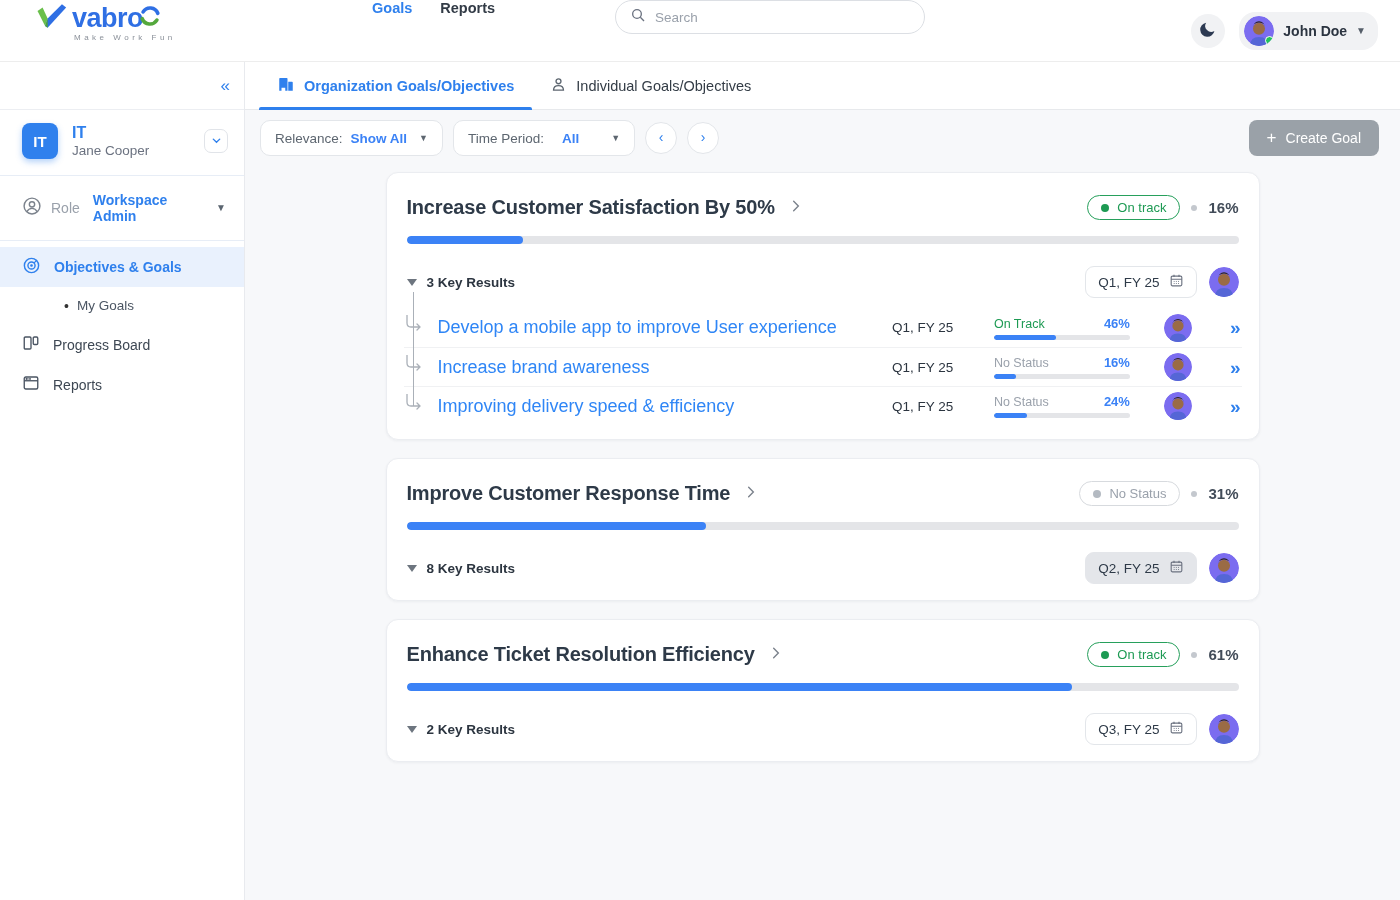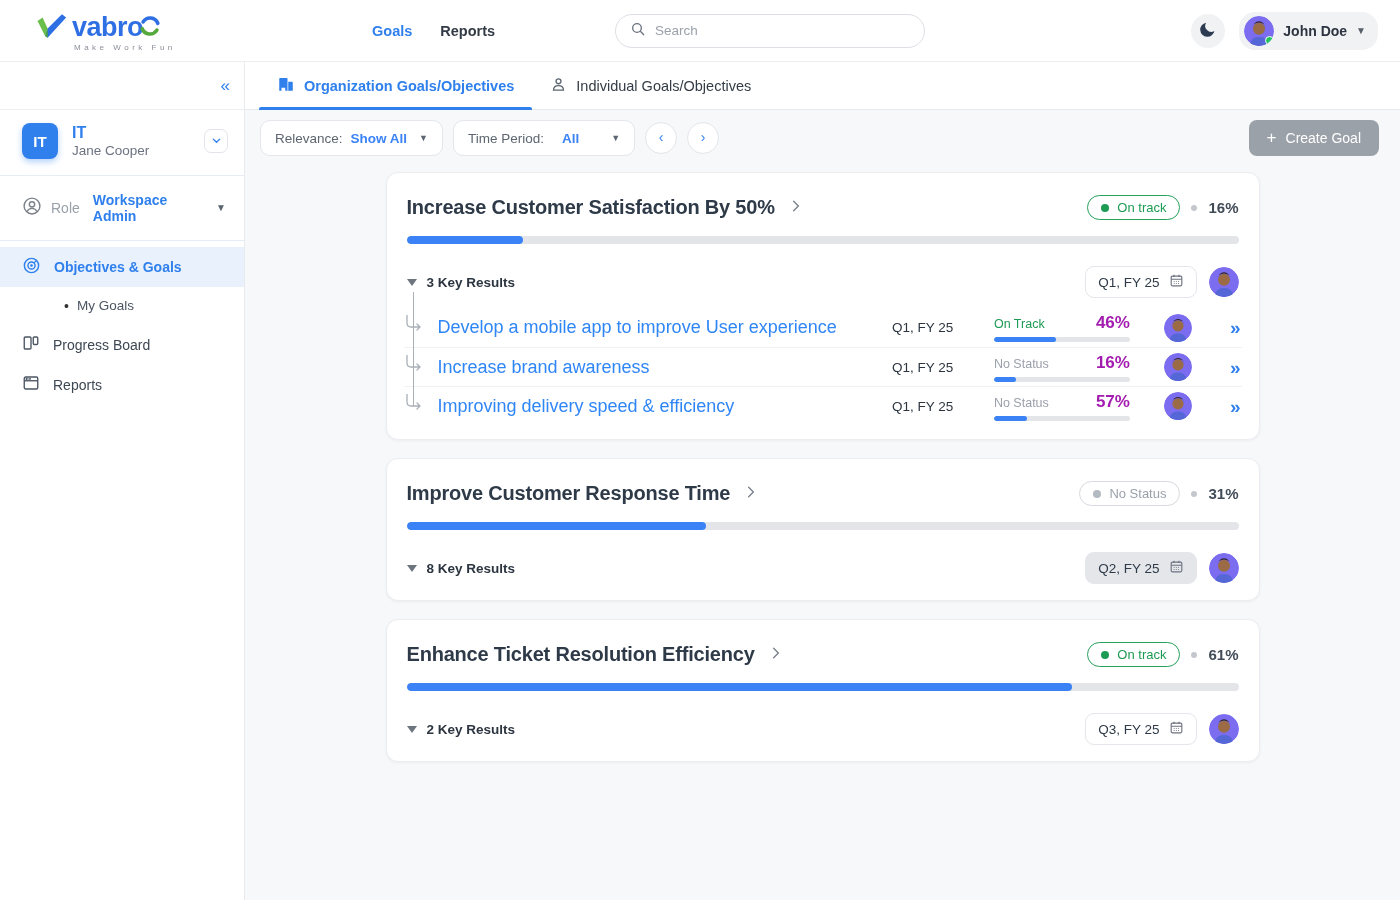--- a/index.html
+++ b/index.html
@@ -1,19 +1,19 @@
 <!DOCTYPE html>
 <html><head>
 <meta charset="utf-8">
 <style>
   * { margin:0; padding:0; box-sizing:border-box; }
   html,body { width:1400px; height:900px; font-family:"Liberation Sans", sans-serif; background:#f7f8fa; overflow:hidden; }
 
   
-  .header { display:flex; align-items:center; height:62px; background:#fff; border-bottom:1px solid #ededed; padding:0 22px 0 34px; }
+  .header { display:flex; height:62px; background:#fff; border-bottom:1px solid #ededed; padding:0 22px 0 34px; }
   .logo { display:flex; flex-direction:column; width:150px; }
   .logo-row { display:flex; align-items:center; gap:4px; }
   .logo-word { font-size:27px; font-weight:bold; color:#2f6fe4; letter-spacing:-0.5px; display:flex; align-items:center; }
   .logo-tagline { font-size:8px; color:#8a9099; letter-spacing:3.5px; margin-left:40px; margin-top:-3px; }
   .top-nav { display:flex; gap:28px; margin-left:188px; }
   .top-nav a { font-size:14.5px; text-decoration:none; color:#323b46; font-weight:600; cursor:pointer; }
   .top-nav a.active { color:#2f80ed; }
   .search-box { display:flex; align-items:center; gap:9px; width:310px; height:34px; border:1px solid #dcdfe4; border-radius:17px; padding:0 14px; margin-left:120px; background:#fff; }
   .search-box input { border:none; outline:none; font-size:13.5px; color:#333; width:100%; font-family:inherit; background:transparent; }
   .search-box input::placeholder { color:#9aa1ab; }
@@ -98,21 +98,21 @@
   .kr-row { display:flex; align-items:center; min-height:39px; padding:0 3px 0 2px; }
   .kr-row + .kr-row { border-top:1px solid #f0f1f3; }
   .elbow { flex:none; margin-right:14px; margin-top:-4px; }
   .kr-title { flex:1; min-width:0; font-size:18px; color:#2f86f6; text-decoration:none; cursor:pointer; }
   .kr-period { width:64px; text-align:left; font-size:13.5px; color:#2c3540; font-weight:500; margin-right:38px; }
   .kr-status-block { width:136px; margin-right:34px; }
   .kr-status-line { display:flex; justify-content:space-between; align-items:baseline; margin-bottom:4px; }
   .kr-status { font-size:12.5px; }
   .kr-status.on-track { color:#1d9a53; }
   .kr-status.no-status { color:#9aa1ab; }
-  .kr-percent { font-size:17px; font-weight:600; color:#a21caf; }
+  .kr-percent { font-size:13px; font-weight:600; color:#3b82f6; }
   .kr-bar { height:5px; background:#e4e5e8; border-radius:3px; overflow:hidden; }
   .kr-bar .fill { height:100%; background:#3b82f6; border-radius:3px; }
   .kr-more { color:#2f80ed; font-size:19px; font-weight:bold; margin-left:4px; cursor:pointer; line-height:1; letter-spacing:-2px; }
   .kr-row .avatar { margin-right:34px; }
 </style>
 </head>
 <body>
 
 <header class="header">
   <div class="logo">
@@ -402,21 +402,21 @@
     <span class="elbow">
       <svg width="18" height="17" viewBox="0 0 18 17" fill="none" stroke="#aab0b8" stroke-width="1.3" stroke-linecap="round">
         <path d="M1 0 V8 Q1 12 5 12 H14 M11 9 L14 12 L11 15"></path>
       </svg>
     </span>
     <a class="kr-title">Improving delivery speed &amp; efficiency</a>
     <span class="kr-period">Q1, FY 25</span>
     <div class="kr-status-block">
       <div class="kr-status-line">
         <span class="kr-status no-status">No Status</span>
-        <span class="kr-percent">57%</span>
+        <span class="kr-percent">24%</span>
       </div>
       <div class="kr-bar">
                     <div class="fill" style="width: 24%;"></div>
                   </div>
     </div>
     <span class="avatar">
                   <svg width="28" height="28" viewBox="0 0 40 40">
   <circle cx="20" cy="20" r="20" fill="#7b6cf0"></circle>
   <path d="M8 40 Q8 28 20 28 Q32 28 32 40 Z" fill="#5566d6"></path>
   <circle cx="20" cy="17" r="8" fill="#9a6b45"></circle>

